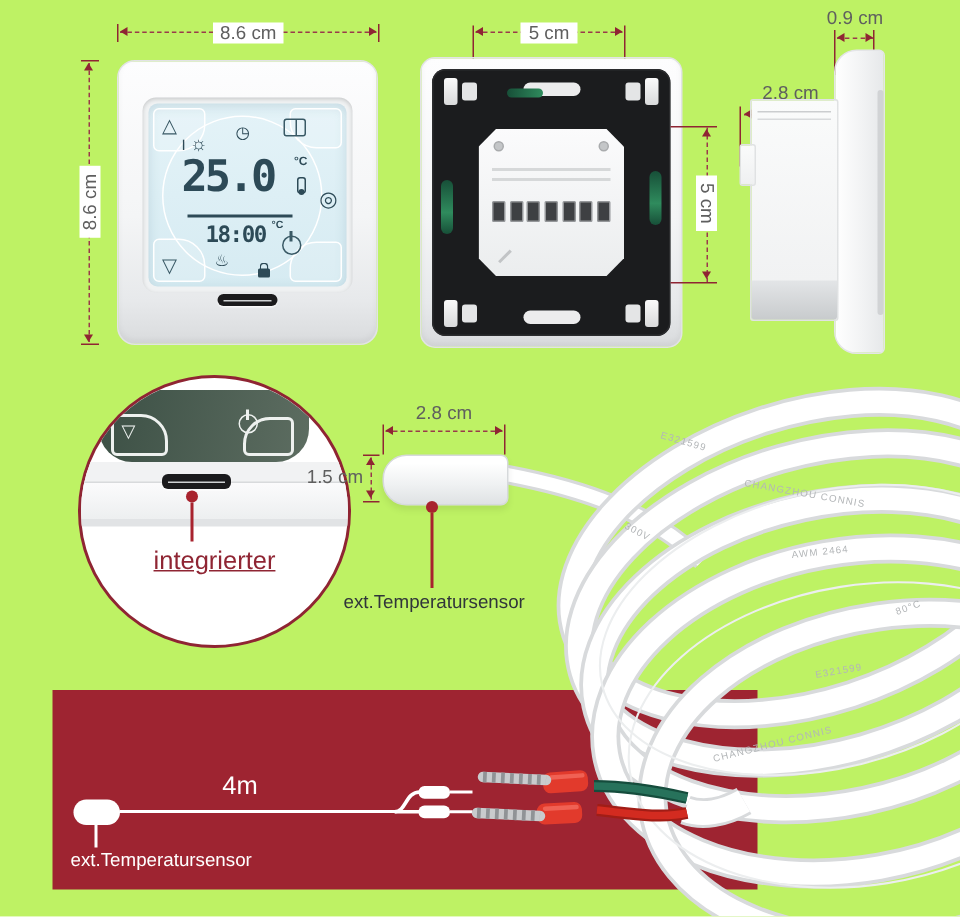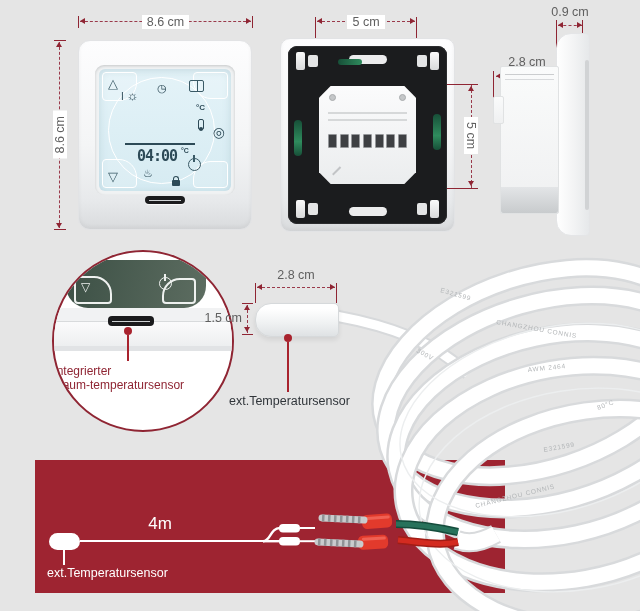--- a/index.html
+++ b/index.html
@@ -1,16 +1,16 @@
 <!DOCTYPE html>
 <html><head>
 <meta charset="utf-8">
 <style>
   html,body{margin:0;padding:0;background:#fff;}
-  .stage{position:relative;width:640px;height:611px;background:#e5e5e5;overflow:hidden;
+  .stage{position:relative;width:640px;height:611px;background:#bef264;overflow:hidden;
          font-family:"Liberation Sans",sans-serif;}
   .abs{position:absolute;}
 
   
   .dim-text{color:#5f5f5f;font-size:12.5px;white-space:nowrap;}
   .dim-text.inline{background:#fff;padding:0 5px;position:relative;z-index:2;}
   .tick{position:absolute;background:#8f2533;}
   .dash-h{position:absolute;height:0;border-top:1.4px dashed #9a3a4b;}
   .dash-v{position:absolute;width:0;border-left:1.4px dashed #9a3a4b;}
   .sol-h{position:absolute;height:1.4px;background:#8f2533;}
@@ -117,26 +117,27 @@
           <span class="icon-power abs" style="right:6px;bottom:5px;"></span>
         </div>
         <span class="abs ink" style="right:6px;top:55px;font-size:14px;">◎</span>
 
         <div class="abs ink" style="left:22px;top:19px;font-size:10px;">
           <span>I</span>
           <span style="font-size:13px;">☼</span>
         </div>
         <span class="abs ink" style="left:58px;top:13px;font-size:11px;">◷</span>
 
+        <div class="abs seg" style="left:22px;top:31px;font-size:29px;letter-spacing:-2px;">25.0</div>
         <div class="abs ink" style="left:97px;top:34px;font-size:8px;font-weight:bold;">°C</div>
         <span class="icon-thermo abs" style="left:99px;top:47px;"></span>
 
         <div class="abs" style="left:26px;top:74px;width:70px;height:2px;background:#2d4a57;"></div>
 
-        <div class="abs seg" style="left:38px;top:78px;font-size:15px;letter-spacing:-1px;">04:00</div>
+        <div class="abs seg" style="left:38px;top:78px;font-size:15px;letter-spacing:-1px;">18:00</div>
         <div class="abs ink" style="left:82px;top:78px;font-size:7px;font-weight:bold;">°C</div>
 
         <span class="abs ink" style="left:44px;top:98px;font-size:11px;">♨</span>
         <span class="icon-lock abs" style="left:63px;top:103px;"></span>
       </div>
     </div>
     <div class="abs slot" style="left:66px;top:155px;width:40px;height:8px;"></div>
   </div>
 
   
@@ -227,23 +228,22 @@
       <div class="abs" style="right:10px;bottom:4px;width:30px;height:22px;border:2px solid #eef1ef;border-radius:18px 4px 4px 4px;">
         <span class="icon-power w abs" style="right:5px;bottom:4px;"></span>
       </div>
     </div>
     <div class="abs" style="left:0;top:56px;width:178px;height:13px;background:#f1f2f3;border-bottom:1px solid #d8dadc;"></div>
     <div class="abs" style="left:0;top:70px;width:178px;height:24px;background:linear-gradient(#fbfbfc,#edeff0);"></div>
     <div class="abs" style="left:0;top:94px;width:178px;height:5px;background:#e1e3e5;"></div>
     <div class="abs slot" style="left:54px;top:64px;width:46px;height:10px;"></div>
     <div class="rdot" style="left:70px;top:75px;"></div>
     <div class="rlead" style="left:73px;top:83px;height:26px;"></div>
-    <div class="abs maroon" style="left:0;top:112px;width:178px;text-align:left;font-size:12px;line-height:1.2;">
+    <div class="abs maroon" style="left:0;top:112px;width:178px;text-align:center;font-size:17px;line-height:1.2;text-decoration:underline;">
       <div>integrierter</div>
-      <div>Raum-temperatursensor</div>
     </div>
   </div>
 
   
   <div class="abs dim-text hcenter" style="left:262px;top:268px;width:68px;z-index:6;">2.8 cm</div>
   <div class="dash-h abs" style="left:257px;top:287px;width:78px;z-index:6;"></div>
   <div class="arr l abs" style="left:257px;top:284px;z-index:6;"></div>
   <div class="arr r abs" style="left:330px;top:284px;z-index:6;"></div>
   <div class="tick abs" style="left:255px;top:283px;width:1.4px;height:20px;z-index:6;"></div>
   <div class="tick abs" style="left:336px;top:283px;width:1.4px;height:20px;z-index:6;"></div>

